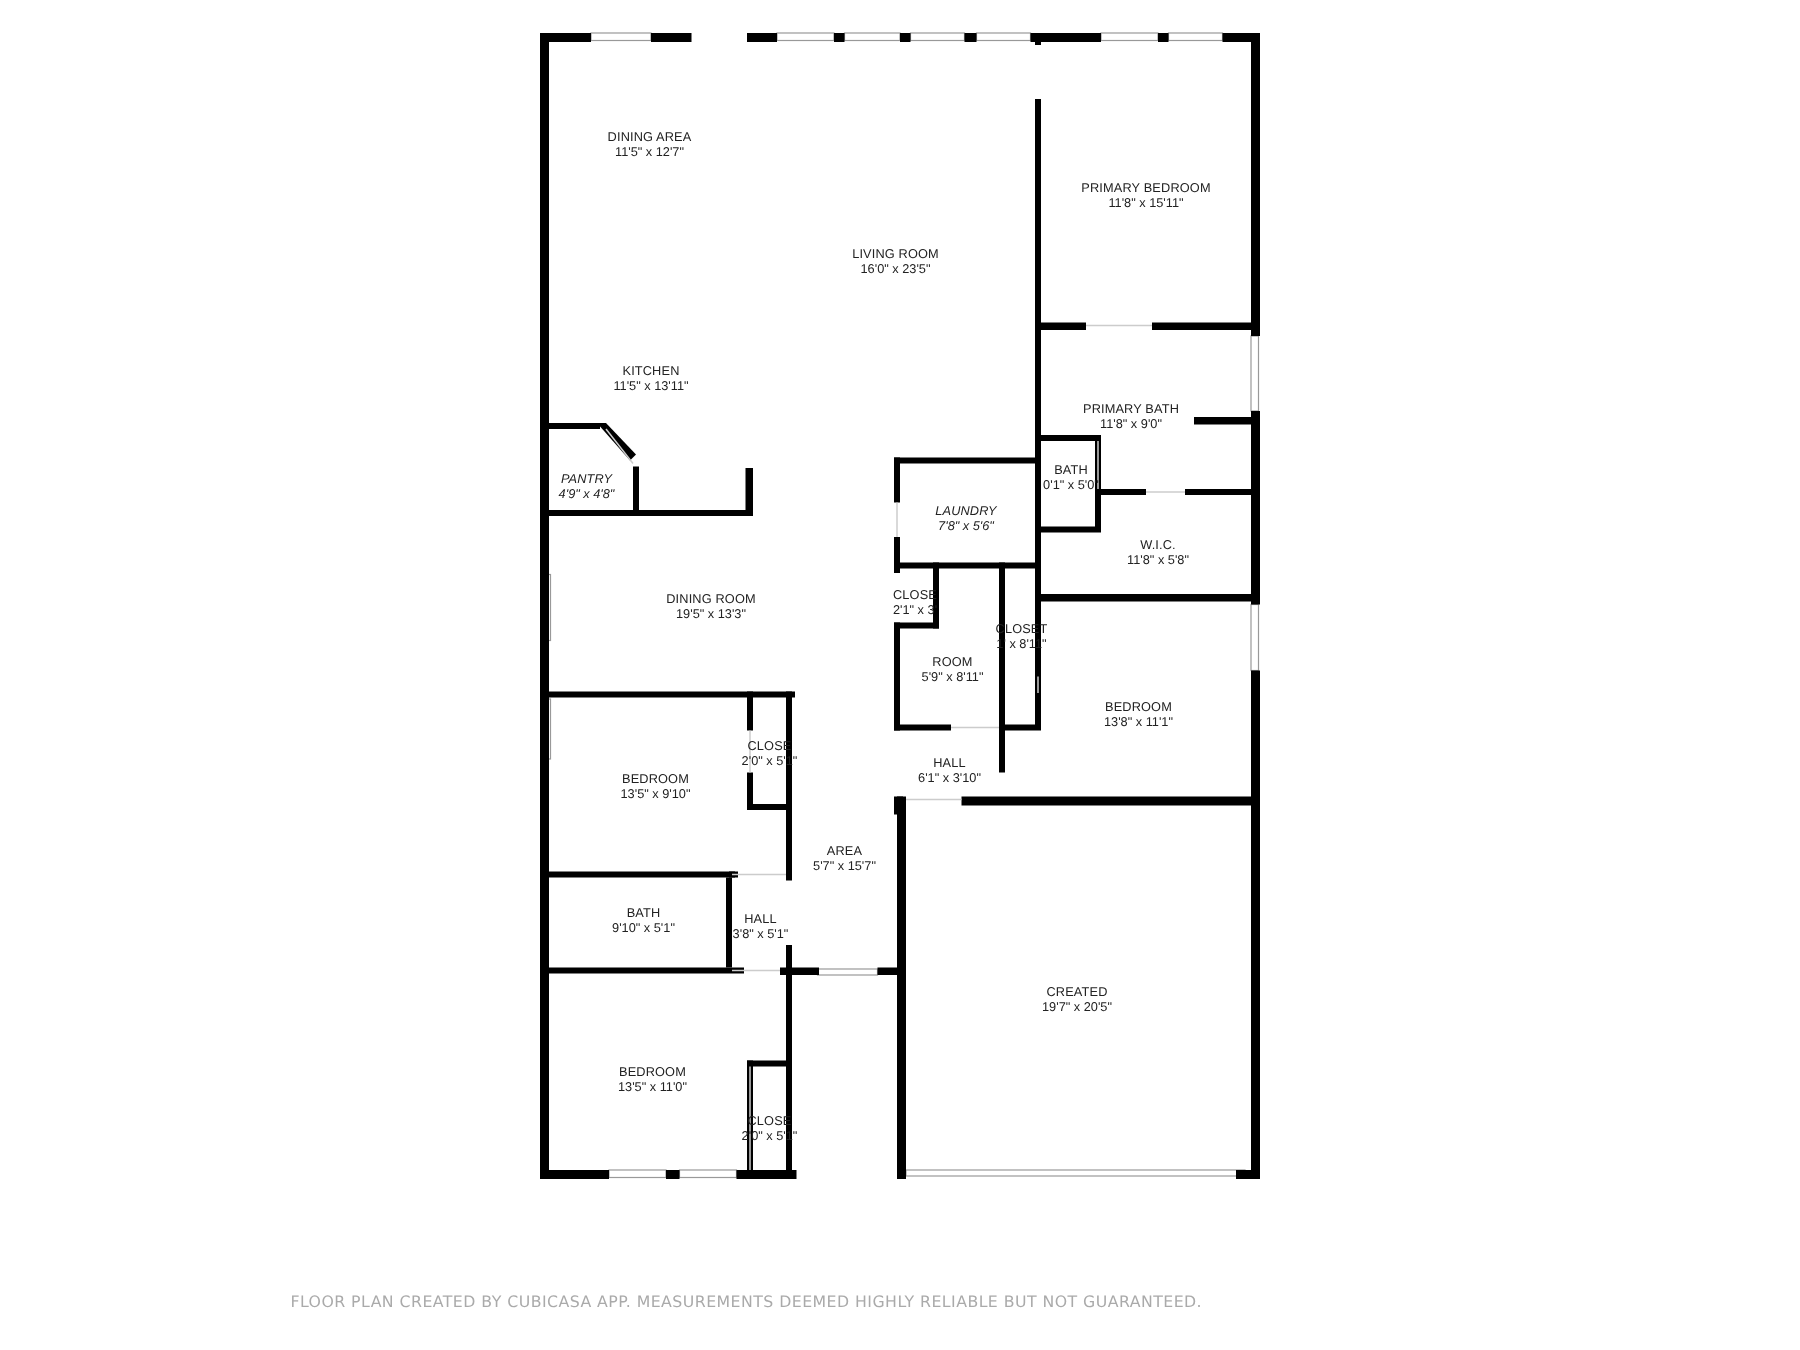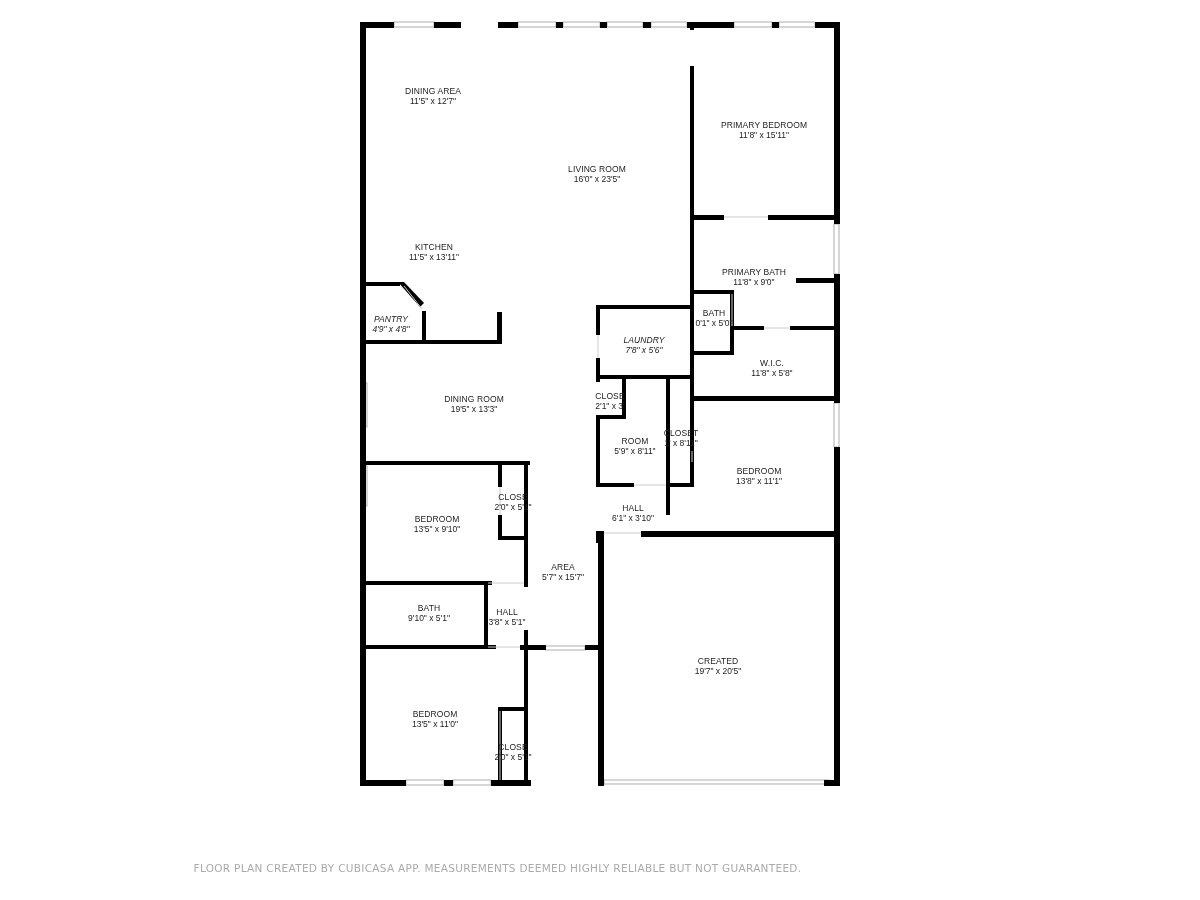--- a/index.html
+++ b/index.html
@@ -180,21 +180,21 @@
   <span class="dim">19'5" x 13'3"</span>
 </div>
 <div class="room-label" style="left:610px;top:401px;">
   <span class="name">CLOSE</span>
   <span class="dim">2'1" x 3'</span>
 </div>
 <div class="room-label" style="left:635px;top:446px;">
   <span class="name">ROOM</span>
   <span class="dim">5'9" x 8'11"</span>
 </div>
-<div class="room-label" style="left:681px;top:438px;">
+<div class="room-label" style="left:681px;top:424px;">
   <span class="name">CLOSET</span>
   <span class="dim">1'  x 8'11"</span>
 </div>
 <div class="room-label" style="left:759px;top:476px;">
   <span class="name">BEDROOM</span>
   <span class="dim">13'8" x 11'1"</span>
 </div>
 <div class="room-label" style="left:633px;top:513px;">
   <span class="name">HALL</span>
   <span class="dim">6'1" x 3'10"</span>

